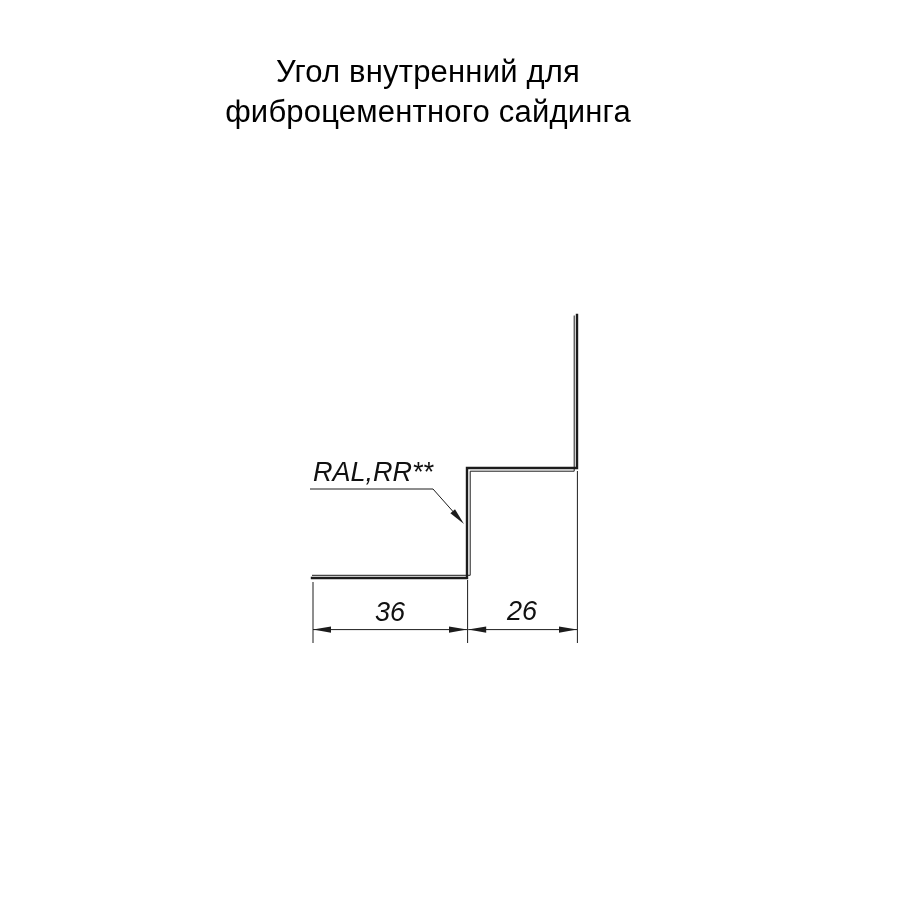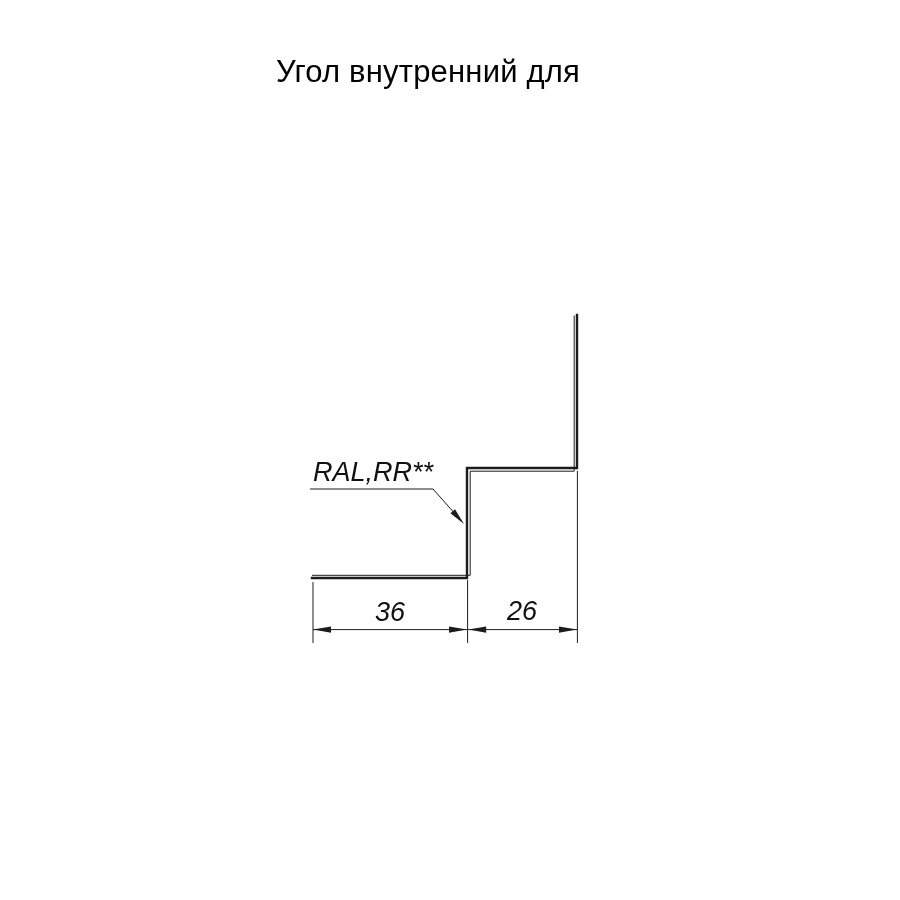--- a/index.html
+++ b/index.html
@@ -43,20 +43,21 @@
     font-size: 27px;
   }
 </style>
 </head>
 <body>
 
 <div class="page">
 
   <div class="title">
     <div>Угол внутренний для</div>
+    <div>фиброцементного сайдинга</div>
   </div>
 
   <svg class="drawing-svg" width="900" height="900" viewBox="0 0 900 900">
 
     <path d="M312 578 H467 V468 H577 V315" fill="none" stroke-width="2.4" stroke-linejoin="miter" stroke-linecap="square" stroke="#1c1c1c"></path>
 
     <path d="M312 575.3 H470.2 V471.2 H574.2 V315.5" fill="none" stroke-width="1" stroke-linejoin="miter" stroke-linecap="butt" stroke="#1c1c1c"></path>
 
     <line x1="313" y1="582" x2="313" y2="643" stroke-width="1" stroke="#1c1c1c"></line>
     <line x1="467.6" y1="580" x2="467.6" y2="643" stroke-width="1" stroke="#1c1c1c"></line>

